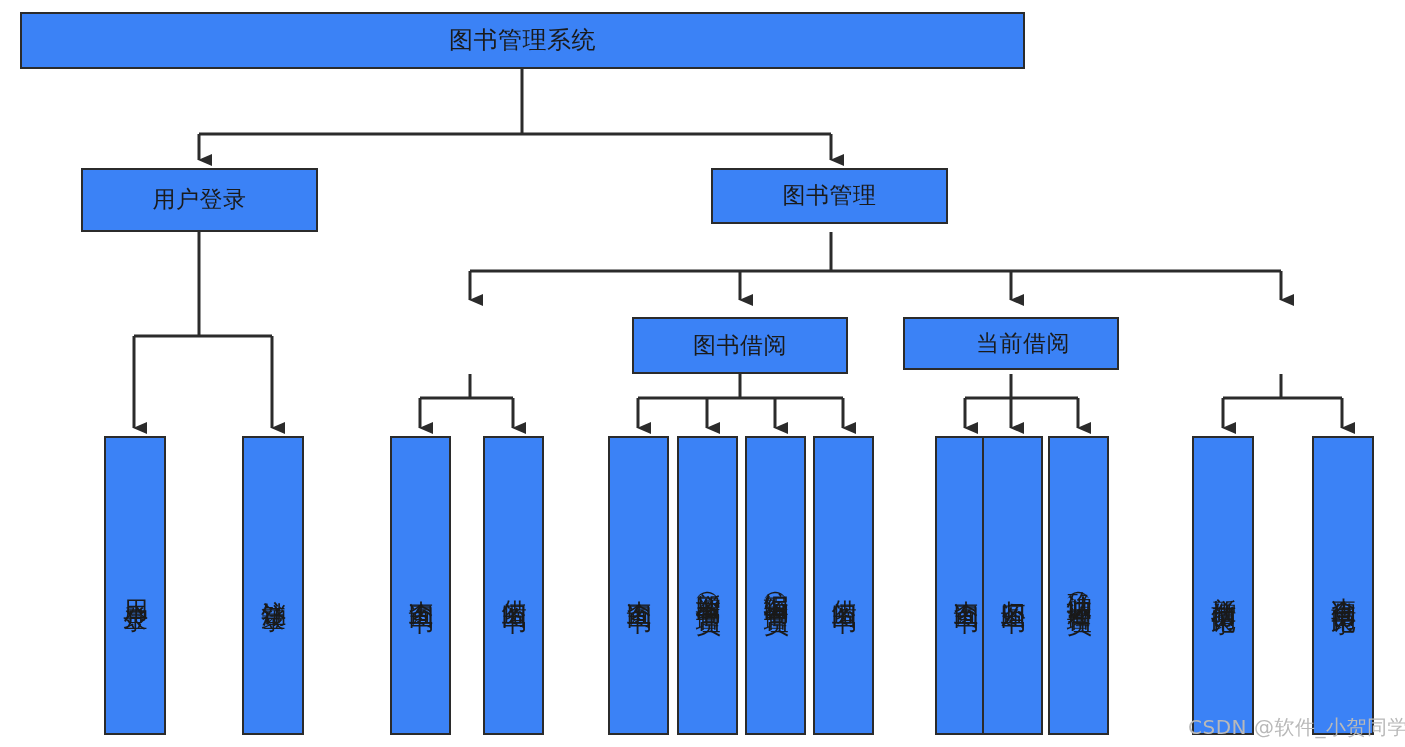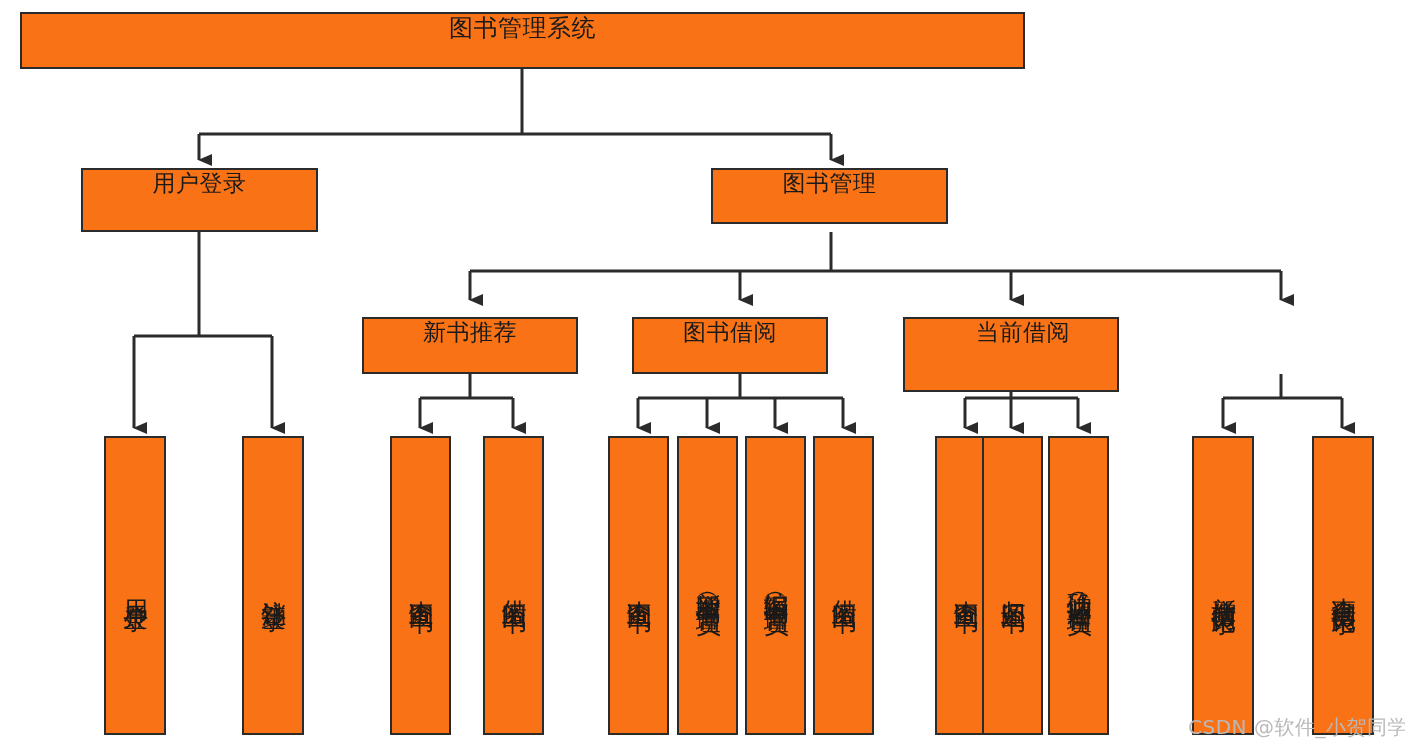--- a/index.html
+++ b/index.html
@@ -23,23 +23,24 @@
     position: absolute;
     left: 0;
     top: 0;
     width: 1405px;
     height: 747px;
     pointer-events: none;
   }
   .node {
     position: absolute;
     box-sizing: border-box;
-    background: #f97316;
+    background: #3b82f6;
     border: 2.5px solid #2b2b2b;
     display: flex;
+    align-items: center;
     justify-content: center;
     text-align: center;
     color: #1a1a1a;
     z-index: 2;
   }
   .node .label {
     display: block;
     line-height: 1.18;
     letter-spacing: 0.5px;
   }
@@ -131,27 +132,24 @@
     <span class="label">图书管理系统</span>
   </div>
 
   <div class="node horiz" style="left:81px; top:168px; width:237px; height:64px;">
     <span class="label">用户登录</span>
   </div>
   <div class="node horiz" style="left:711px; top:168px; width:237px; height:56px;">
     <span class="label">图书管理</span>
   </div>
 
-  <div class="node horiz" style="left:362px; top:317px; width:216px; height:57px;">
-    <span class="label">新书推荐</span>
-  </div>
-  <div class="node horiz" style="left:632px; top:317px; width:196px; height:57px;">
+  <div class="node horiz" style="left:632px; top:317px; width:216px; height:57px;">
     <span class="label">图书借阅</span>
   </div>
-  <div class="node horiz" style="left:903px; top:317px; width:216px; height:75px;padding-left:24px;">
+  <div class="node horiz" style="left:903px; top:317px; width:216px; height:53px;padding-left:24px;">
     <span class="label">当前借阅</span>
   </div>
 
   <div class="node vert" style="left:104px; top:436px; width:62px; height:299px;">
     <span class="label">用户登录</span>
   </div>
   <div class="node vert" style="left:242px; top:436px; width:62px; height:299px;">
     <span class="label">注销登录</span>
   </div>
 

